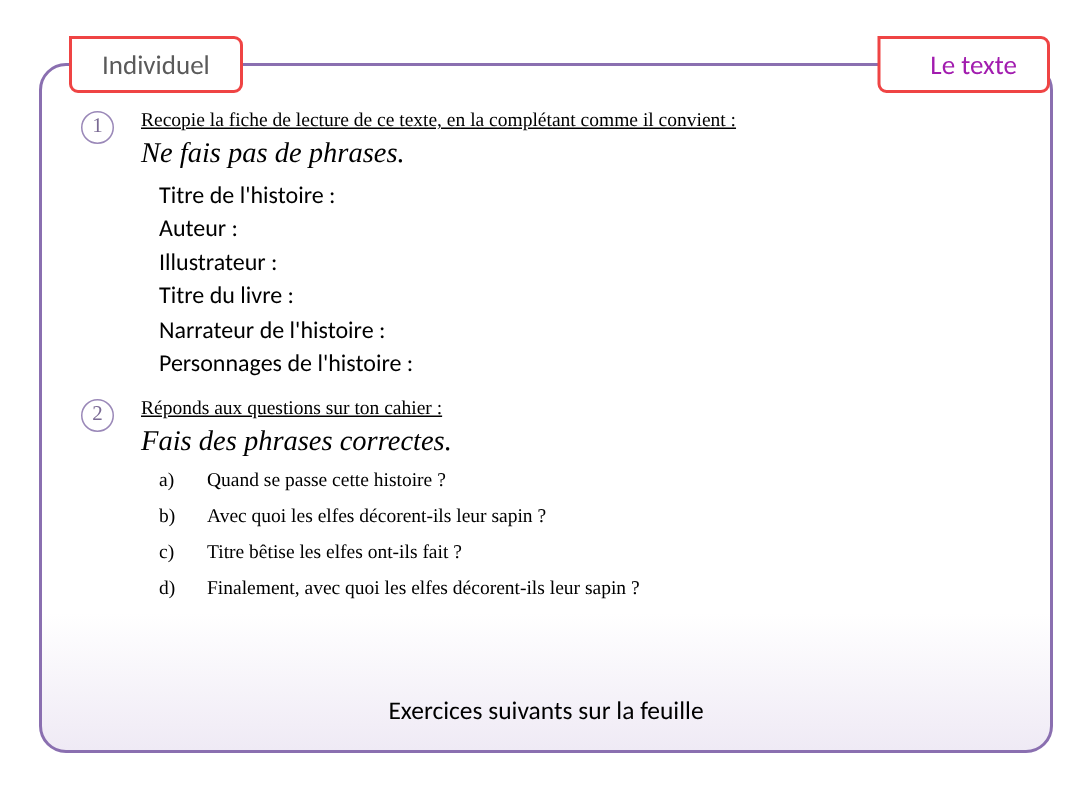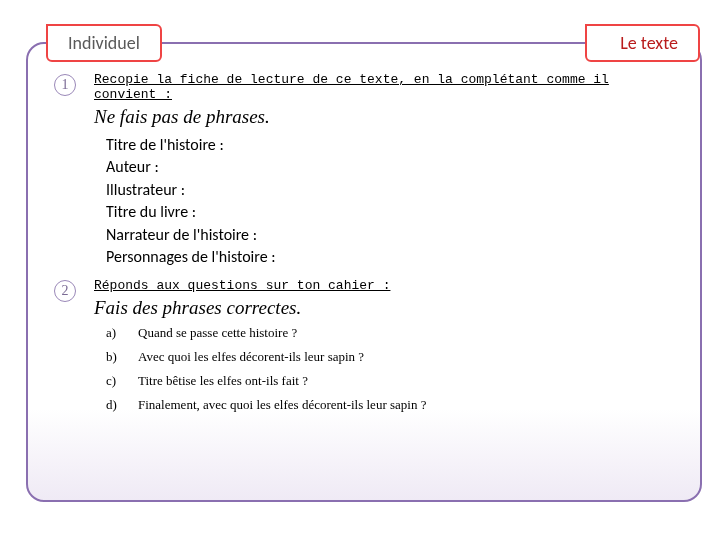--- a/index.html
+++ b/index.html
@@ -23,21 +23,21 @@
     z-index: 3;
   }
   .tab-left {
     top: 24px;
     left: 46px;
     border-top-left-radius: 0;
   }
   .tab-right {
     top: 24px;
     right: 20px;
-    color: #b91c1c;
+    color: #a21caf;
     border-top-left-radius: 0;
     padding-left: 33px;
   }
   .main-box {
     position: absolute;
     top: 42px;
     left: 26px;
     right: 18px;
     height: 460px;
     border: 2px solid #8a6fb0;
@@ -61,21 +61,21 @@
     text-align: center;
     font-family: "Times New Roman", serif;
     font-size: 14px;
     line-height: 20px;
     color: #7a6a94;
   }
   .content {
     margin-left: 36px;
   }
   .instruction {
-    font-family: Liberation Mono, monospace;
+    font-family: Liberation Serif, serif;
     font-size: 13px;
     text-decoration: underline;
     color: #000;
     margin: 0 0 4px 0;
   }
   .hint {
     font-family: Garamond, "Times New Roman", serif;
     font-size: 19px;
     font-style: italic;
     color: #000;
@@ -159,13 +159,14 @@
           <span>Titre bêtise les elfes ont-ils fait ?</span>
         </div>
         <div class="qrow">
           <span class="qlab">d)</span>
           <span>Finalement, avec quoi les elfes décorent-ils leur sapin ?</span>
         </div>
       </div>
     </div>
   </div>
 
+  <div class="footer">Exercices suivants sur la feuille</div>
 </div>
 
 </body></html>

